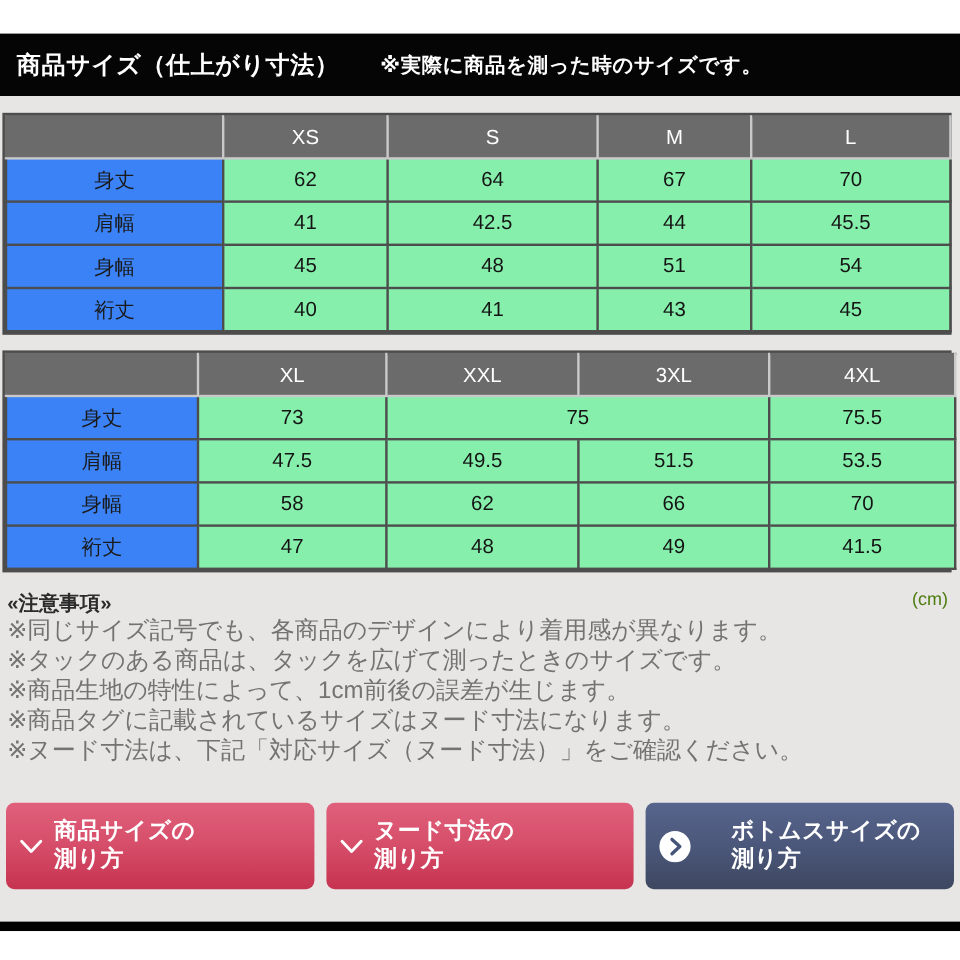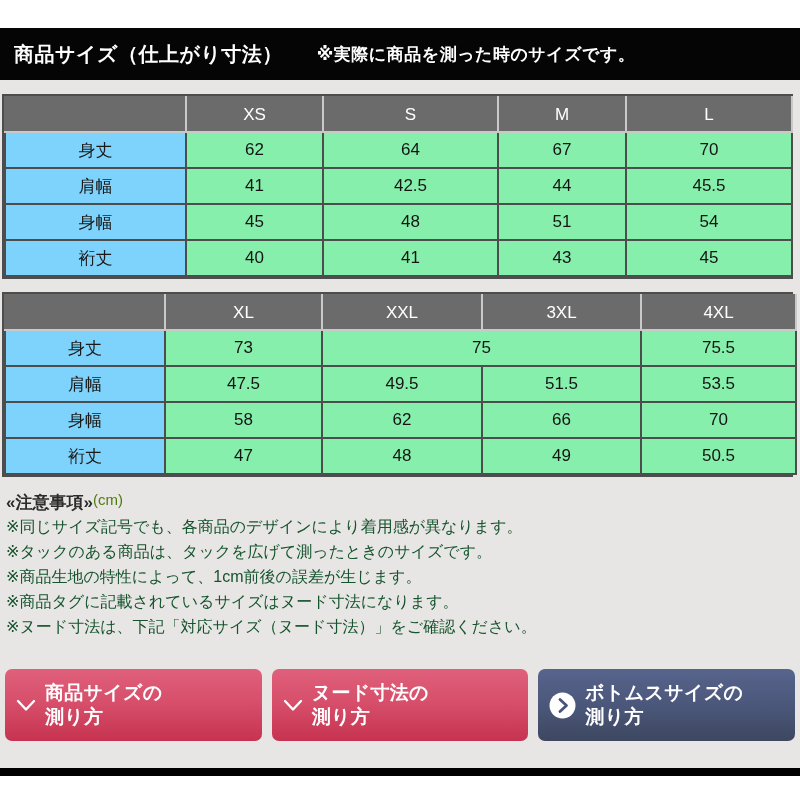--- a/index.html
+++ b/index.html
@@ -23,34 +23,34 @@
   table{border-collapse:collapse;width:100%;table-layout:fixed;}
   th{
     background:#6b6b6b;color:#fff;font-size:17px;font-weight:normal;
     height:31px;border:2px solid #c9c9c9;border-top:2px solid #6b6b6b;
   }
   th.corner{border-left:2px solid #6b6b6b;}
   td{
     border:2px solid #4d4d4d;height:32px;text-align:center;
     font-size:17px;color:#141414;background:#86efac;
   }
-  td.rowlabel{background:#7dd3fc;color:#1a1a1a;}
+  td.rowlabel{background:#3b82f6;color:#1a1a1a;}
   .notes{padding:14px 8px 0 6px;color:#3c3c3c;}
-  .notes-head-row{display:flex;align-items:flex-start;}
+  .notes-head-row{display:flex;justify-content:space-between;align-items:flex-start;gap:39px;}
   .notes-heading{font-size:17px;font-weight:bold;color:#2b2b2b;}
   .unit{font-size:15px;color:#4d7c0f;margin-right:2px;}
-  .note-line{font-size:16px;line-height:25px;color:#14532d;}
+  .note-line{font-size:20px;line-height:25px;color:#737373;}
   .buttons{display:flex;gap:10px;padding:0 5px;margin-top:30px;}
   .btn{
     flex:1;height:72px;border:none;border-radius:7px;display:flex;align-items:center;
     padding:0 6px 0 11px;cursor:pointer;color:#fff;font-weight:bold;font-size:19px;
     line-height:24px;text-align:left;font-family:inherit;letter-spacing:0.3px;
   }
   .btn.red{background:linear-gradient(180deg,#e0607b 0%,#d64e6a 48%,#c63350 100%);}
-  .btn.blue{background:linear-gradient(180deg,#57648c 0%,#4a5678 55%,#3d4760 100%);}
+  .btn.blue{background:linear-gradient(180deg,#57648c 0%,#4a5678 55%,#3d4760 100%);gap:24px;}
   .btn .icon{margin-right:9px;display:flex;flex:none;}
   .btn .btn-text{display:flex;flex-direction:column;}
   .bottom-bar{height:8px;background:#000;flex:none;}
   .bottom-white{flex:1;background:#ffffff;}
 </style>
 </head>
 <body>
 
 <div class="frame">
   <div class="top-white"></div>
@@ -150,21 +150,21 @@
               <td>58</td>
               <td>62</td>
               <td>66</td>
               <td>70</td>
             </tr>
             <tr>
               <td class="rowlabel">裄丈</td>
               <td>47</td>
               <td>48</td>
               <td>49</td>
-              <td>50.5</td>
+              <td>41.5</td>
             </tr>
           </tbody>
       </table>
     </div>
 
     <div class="notes">
       <div class="notes-head-row">
         <span class="notes-heading">«注意事項»</span>
         <span class="unit">(cm)</span>
       </div>

